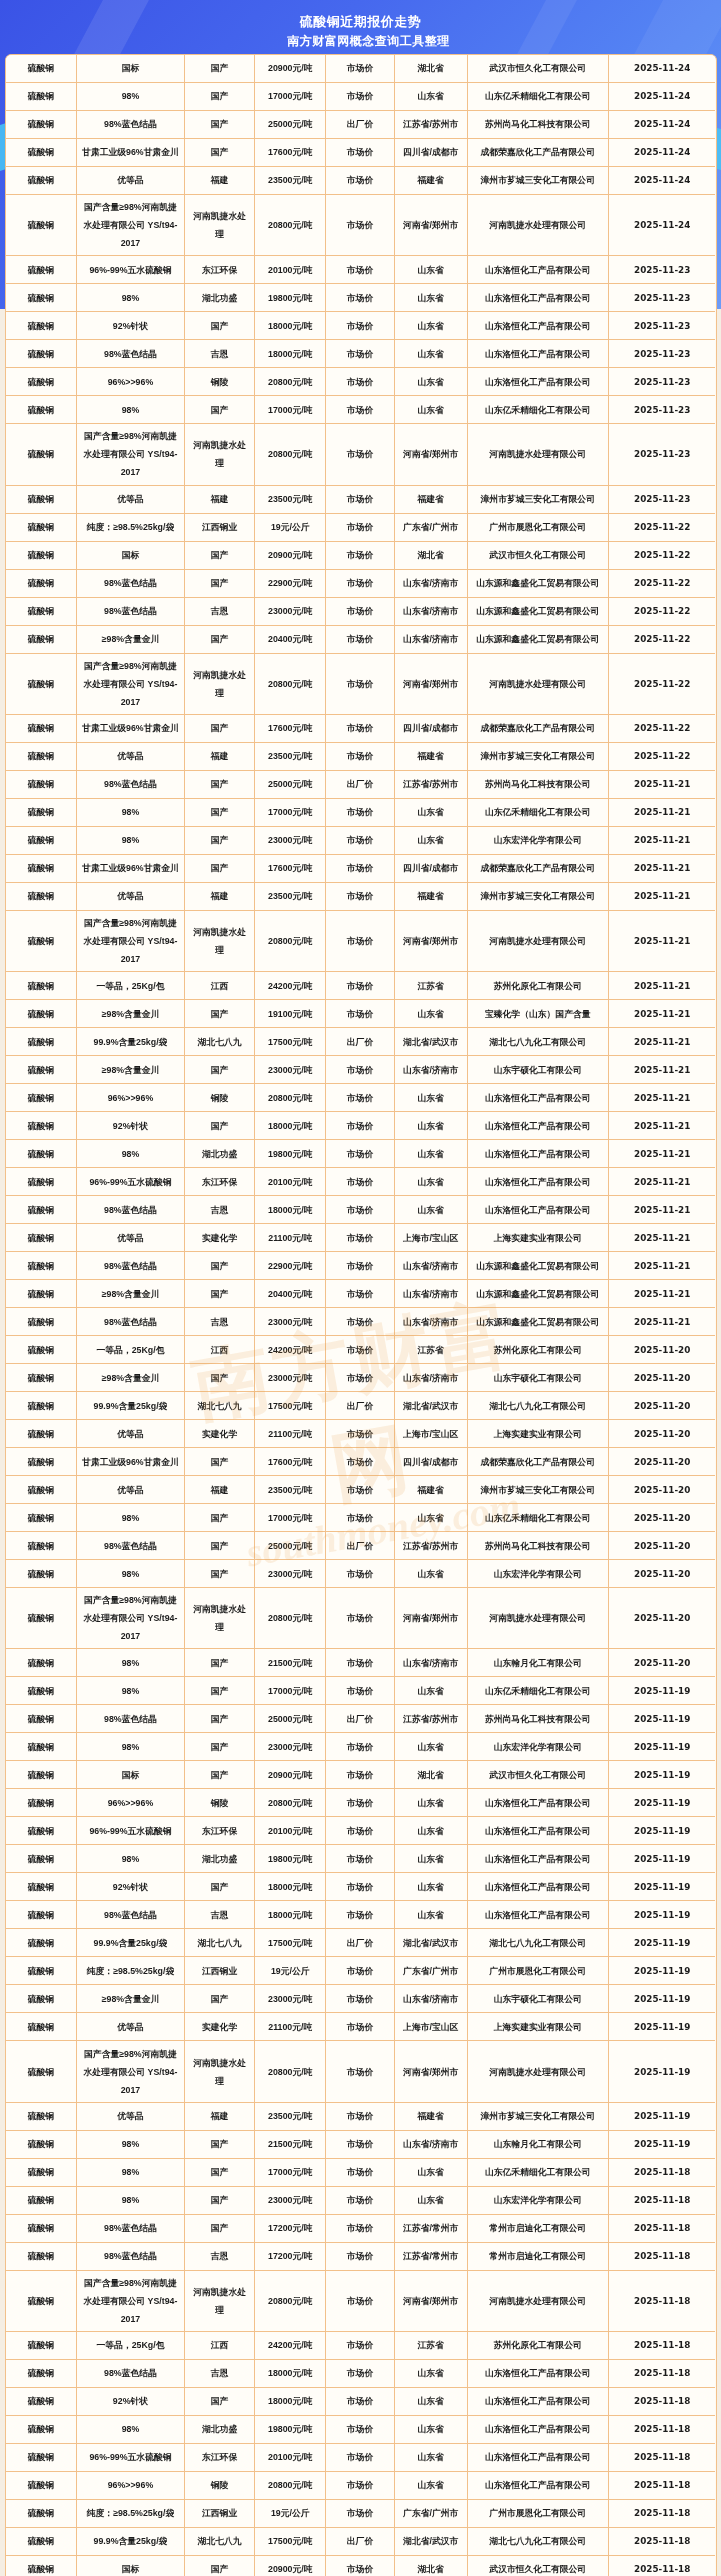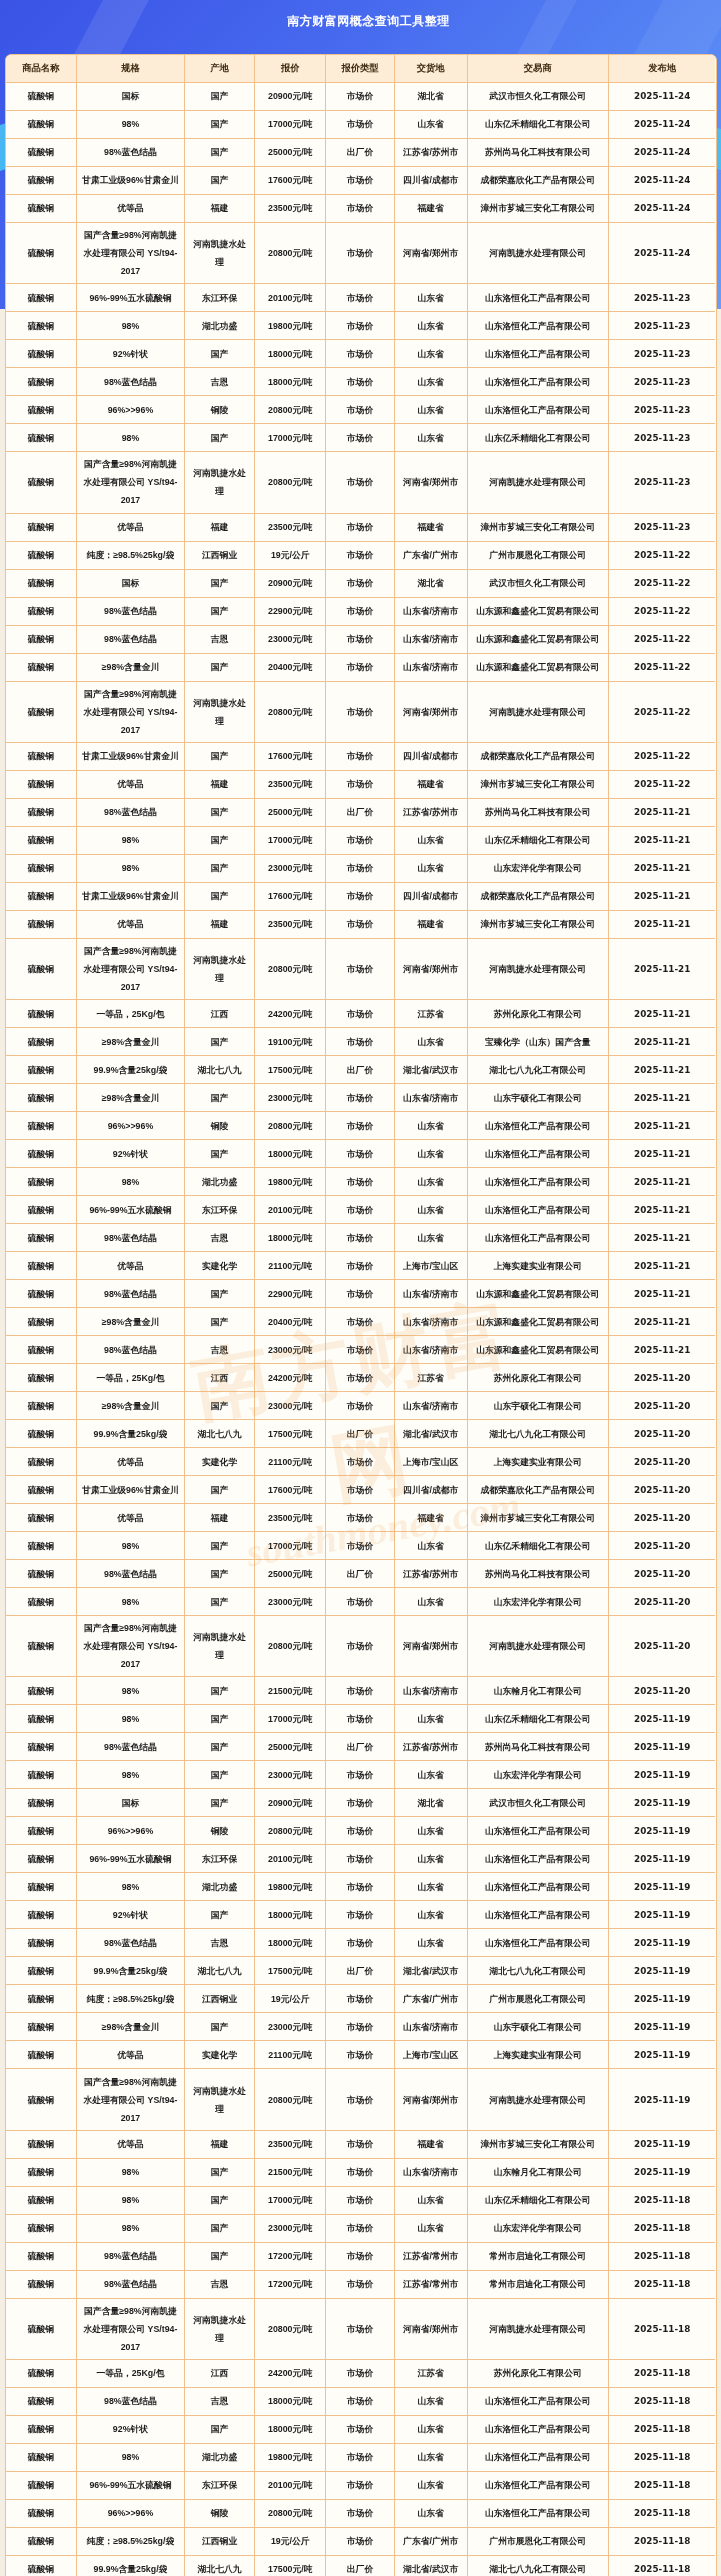--- a/index.html
+++ b/index.html
@@ -84,41 +84,32 @@
 </head>
 <body>
 
 <div class="banner">
   <div class="streak s1"></div>
   <div class="streak s2"></div>
   <div class="streak s3"></div>
   <div class="wedge"></div>
   <div class="wedge2"></div>
   <div class="banner-titles">
+    <div class="banner-title">硫酸铜近期报价走势</div>
     <div class="banner-subtitle">南方财富网概念查询工具整理</div>
   </div>
 </div>
 
 <div class="watermark">
   <div class="wm1">南方财富网</div>
   <div class="wm2">southmoney.com</div>
 </div>
 
 <div class="card">
   <div class="tbl">
-    <div class="tr">
-        <div class="th c0">商品名称</div>
-        <div class="th c1">规格</div>
-        <div class="th c2">产地</div>
-        <div class="th c3">报价</div>
-        <div class="th c4">报价类型</div>
-        <div class="th c5">交货地</div>
-        <div class="th c6">交易商</div>
-        <div class="th c7">发布地</div>
-      </div>
     <div>
         <div class="tr">
           <div class="td c0">硫酸铜</div>
           <div class="td c1">国标</div>
           <div class="td c2">国产</div>
           <div class="td c3">20900元/吨</div>
           <div class="td c4">市场价</div>
           <div class="td c5">湖北省</div>
           <div class="td c6">武汉市恒久化工有限公司</div>
           <div class="td c7">2025-11-24</div>

